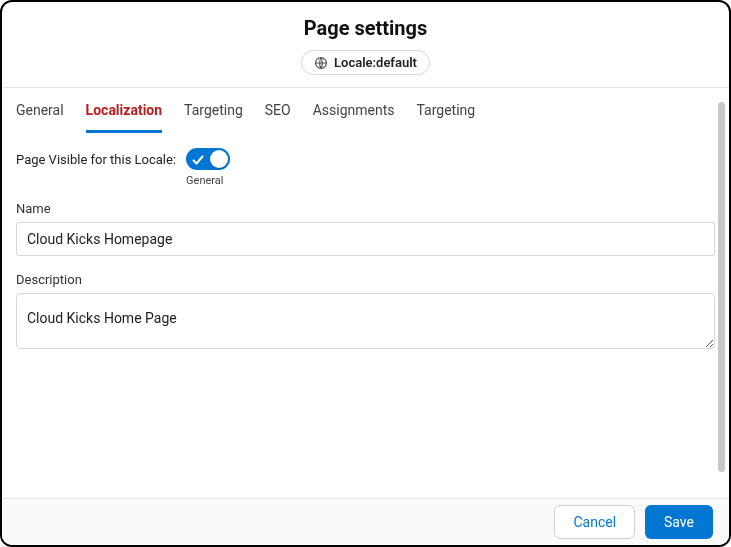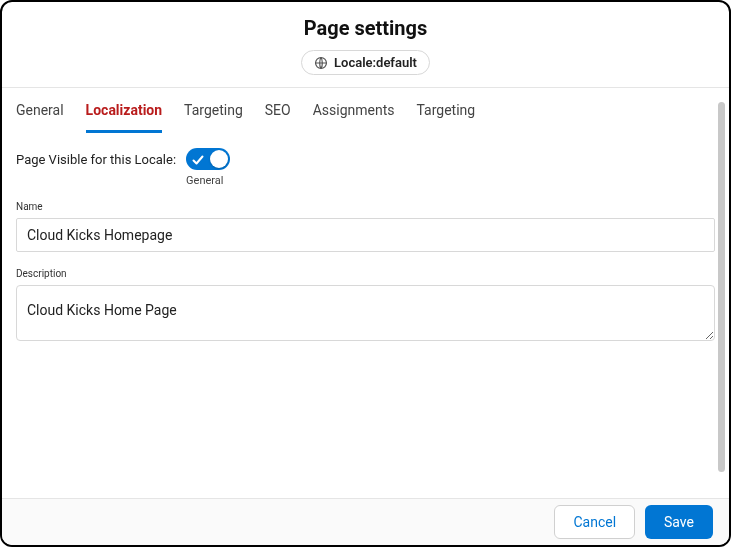--- a/index.html
+++ b/index.html
@@ -120,21 +120,21 @@
       background: #fff;
       border-radius: 50%;
       box-shadow: 0 1px 2px rgba(0,0,0,0.2);
     }
     .toggle-sub {
       font-size: 11px;
       color: #444;
       margin-top: 4px;
     }
     .field-label {
-      font-size: 10px;
+      font-size: 13px;
       color: #333;
       margin-bottom: 6px;
       display: block;
     }
     .text-input {
       width: 100%;
       border: 1px solid #d8d8d8;
       border-radius: 2px;
       padding: 8px 10px;
       font-size: 14px;

